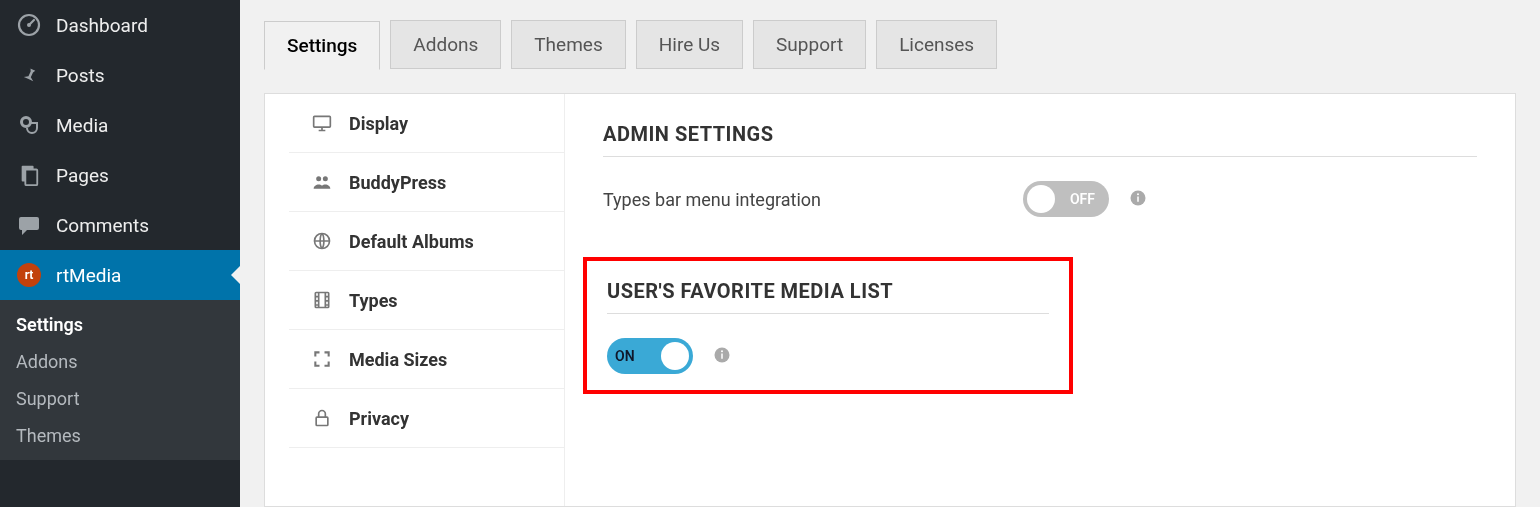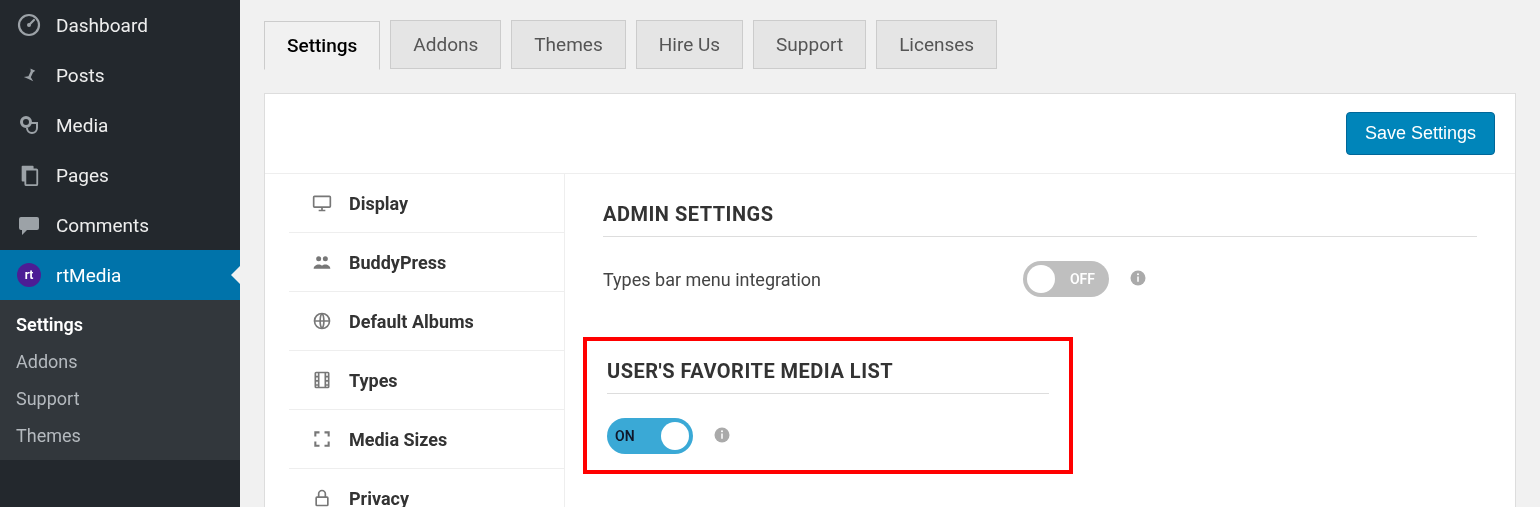--- a/index.html
+++ b/index.html
@@ -40,21 +40,21 @@
     color: #9ca2a7;
   }
   .sidebar-item.active {
     background: #0073aa;
     color: #fff;
     font-weight: 400;
     position: relative;
   }
   .sidebar-item.active .icon { color: #fff; }
   .sidebar-item.active .rt-circle {
-    background: #4c1d95;
+    background: #c2410c;
     width: 24px; height: 24px;
     border-radius: 50%;
     display: flex; align-items: center; justify-content: center;
     font-size: 12px; font-weight: 700; color: #fff;
   }
   .sidebar-item.active::after {
     content: "";
     position: absolute;
     right: -1px;
     top: 50%;
@@ -306,23 +306,20 @@
   <div class="tabs">
     <div class="tab active">Settings</div>
     <div class="tab">Addons</div>
     <div class="tab">Themes</div>
     <div class="tab">Hire Us</div>
     <div class="tab">Support</div>
     <div class="tab">Licenses</div>
   </div>
 
   <div class="panel">
-    <div class="panel-top">
-      <button class="btn-primary">Save Settings</button>
-    </div>
 
     <div class="panel-body">
 
       <div class="settings-nav">
         <div class="settings-nav-item">
           <span class="nav-icon">
             <svg width="20" height="20" viewBox="0 0 24 24" fill="none" stroke="currentColor" stroke-width="2">
                 <rect x="2" y="4" width="20" height="13" rx="1"></rect>
                 <path d="M8 21h8M12 17v4"></path>
               </svg>

